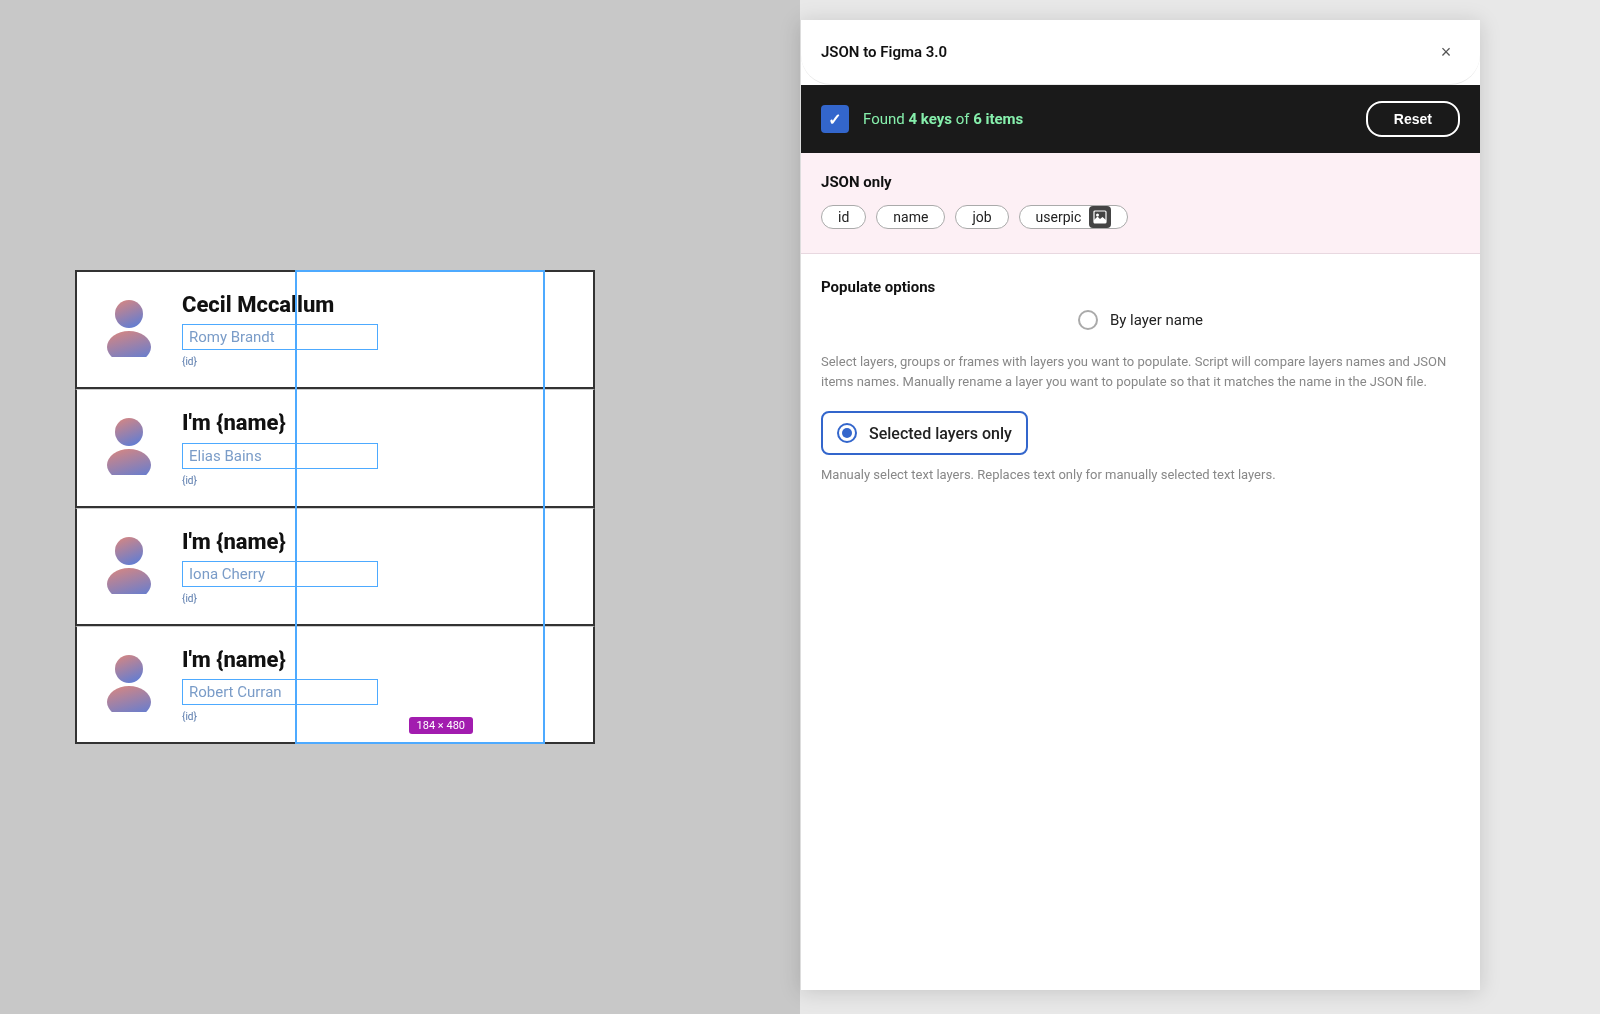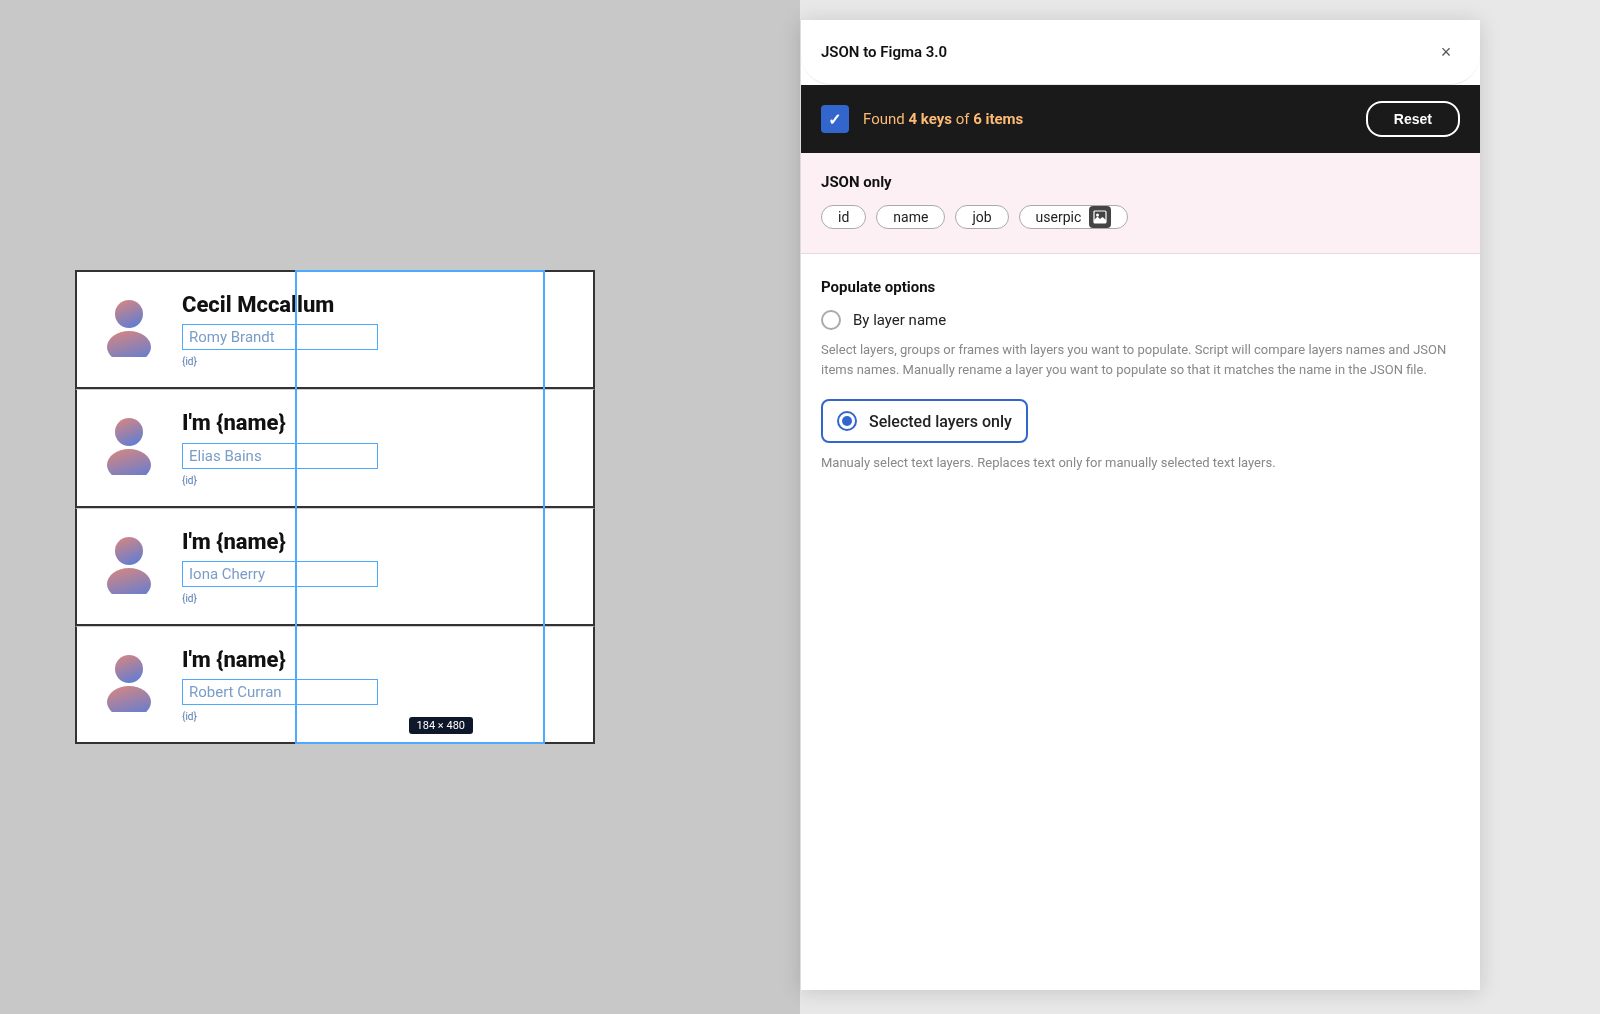--- a/index.html
+++ b/index.html
@@ -91,21 +91,21 @@
       display: inline-block;
       width: 196px;
     }
 
     .card-id {
       font-size: 10px;
       color: #5577aa;
     }
 
     .size-badge {
-      background: #0f172a;
+      background: #a21caf;
       color: white;
       font-size: 11px;
       padding: 2px 8px;
       border-radius: 3px;
       position: absolute;
       bottom: 8px;
       right: 120px;
     }
 
     
@@ -172,21 +172,21 @@
     }
 
     .checkmark {
       color: white;
       font-size: 16px;
       font-weight: bold;
     }
 
     .status-text {
       flex: 1;
-      color: #fdba74;
+      color: #86efac;
       font-size: 15px;
     }
 
     .status-text strong {
       font-weight: 700;
     }
 
     .reset-btn {
       background: transparent;
       border: 2px solid white;
@@ -248,22 +248,23 @@
     
     .populate-section {
       padding: 24px 20px;
       flex: 1;
     }
 
     .option-row {
       display: flex;
       align-items: center;
       gap: 12px;
-      margin-bottom: 10px;
+      margin-bottom: 22px;
       cursor: pointer;
+      justify-content: center;
     }
 
     .radio-outer {
       width: 20px;
       height: 20px;
       border-radius: 50%;
       border: 2px solid #aaa;
       background: white;
       display: flex;
       align-items: center;

